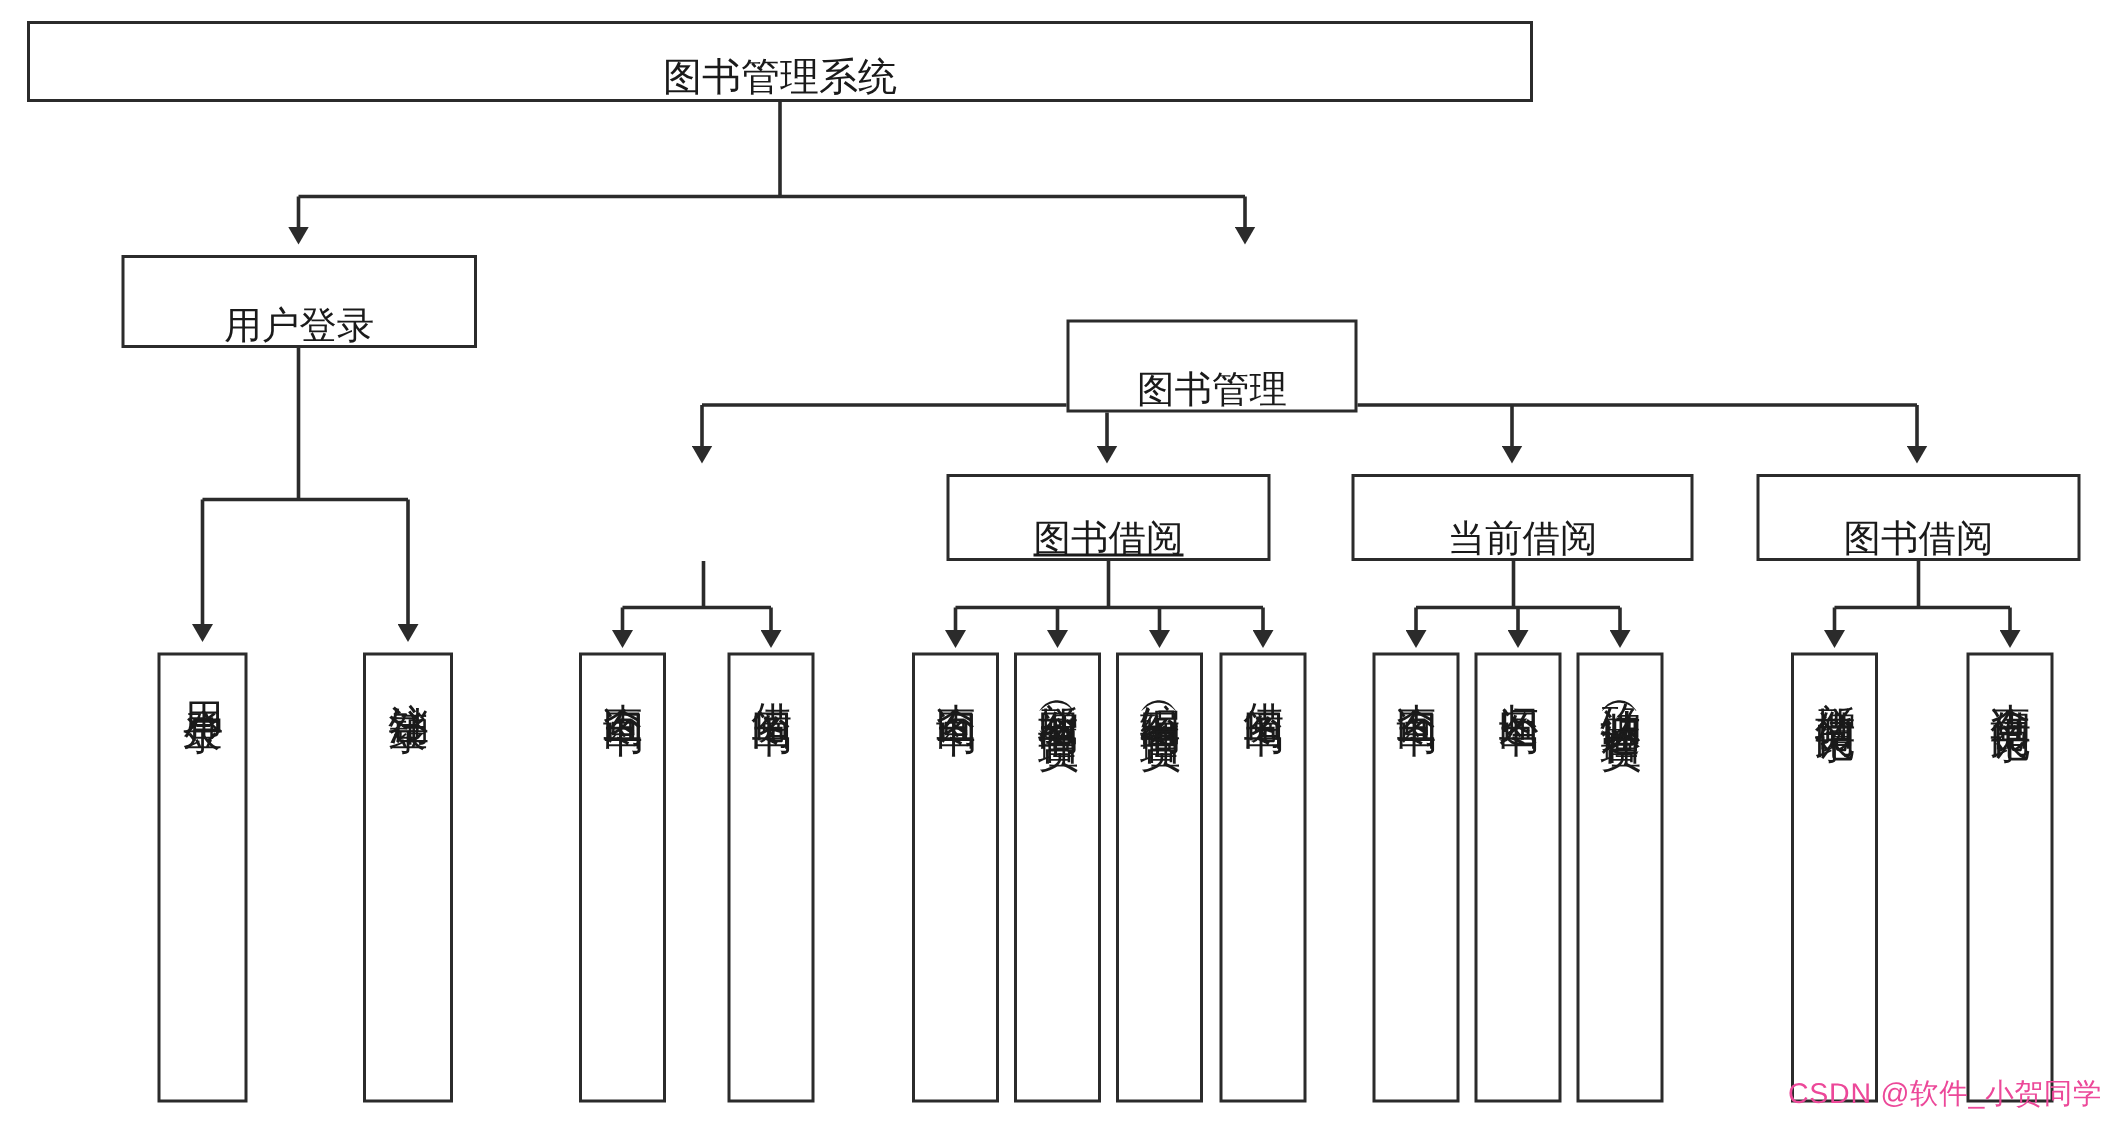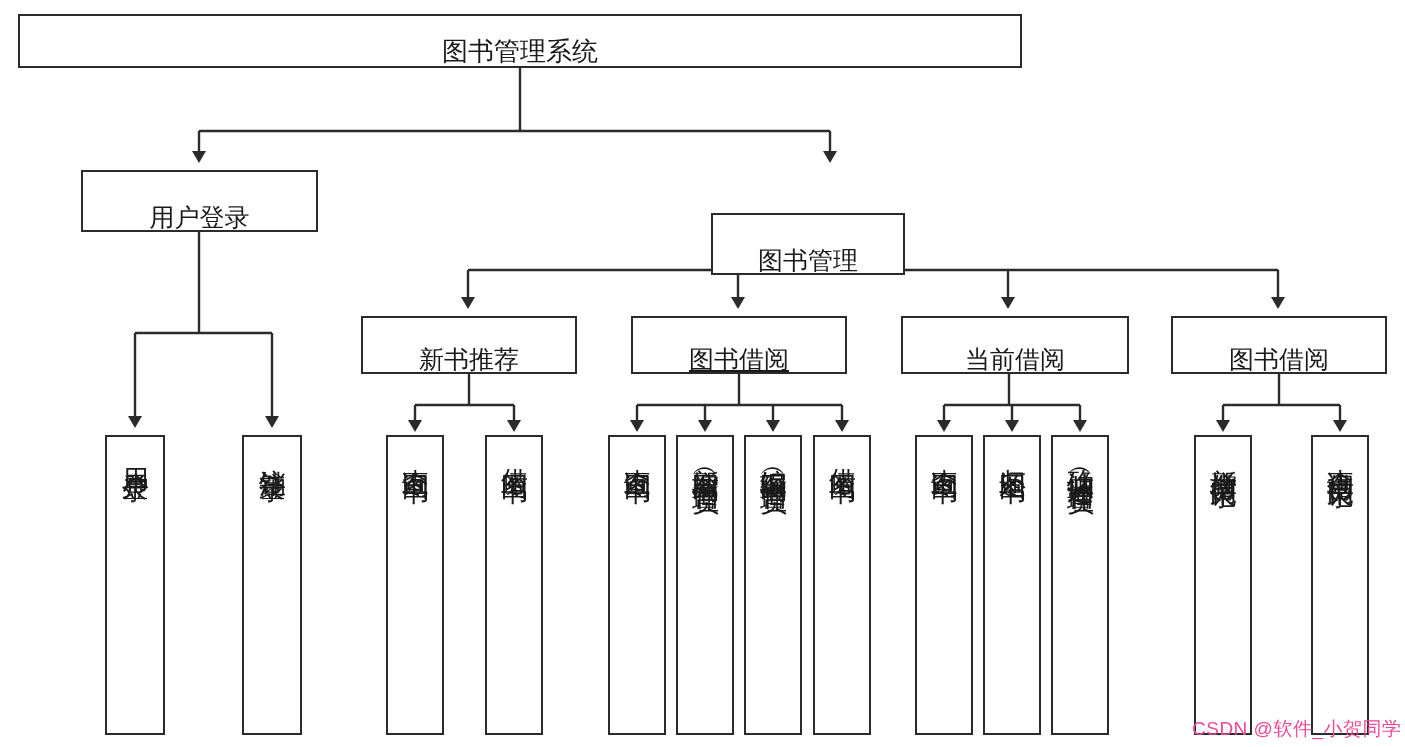--- a/index.html
+++ b/index.html
@@ -138,23 +138,20 @@
     <div class="label">图书管理系统</div>
   </div>
 
   <div class="node horiz" style="left:81px;top:170px;width:237px;height:62px;">
     <div class="label">用户登录</div>
   </div>
   <div class="node horiz" style="left:711px;top:170px;width:194px;height:62px;margin-top:43px;">
     <div class="label">图书管理</div>
   </div>
 
-  <div class="node horiz" style="left:361px;top:316px;width:216px;height:58px;">
-    <div class="label">新书推荐</div>
-  </div>
   <div class="node horiz" style="left:631px;top:316px;width:216px;height:58px;text-decoration:underline;">
     <div class="label">图书借阅</div>
   </div>
   <div class="node horiz" style="left:901px;top:316px;width:228px;height:58px;">
     <div class="label">当前借阅</div>
   </div>
   <div class="node horiz" style="left:1171px;top:316px;width:216px;height:58px;">
     <div class="label">图书借阅</div>
   </div>
 

